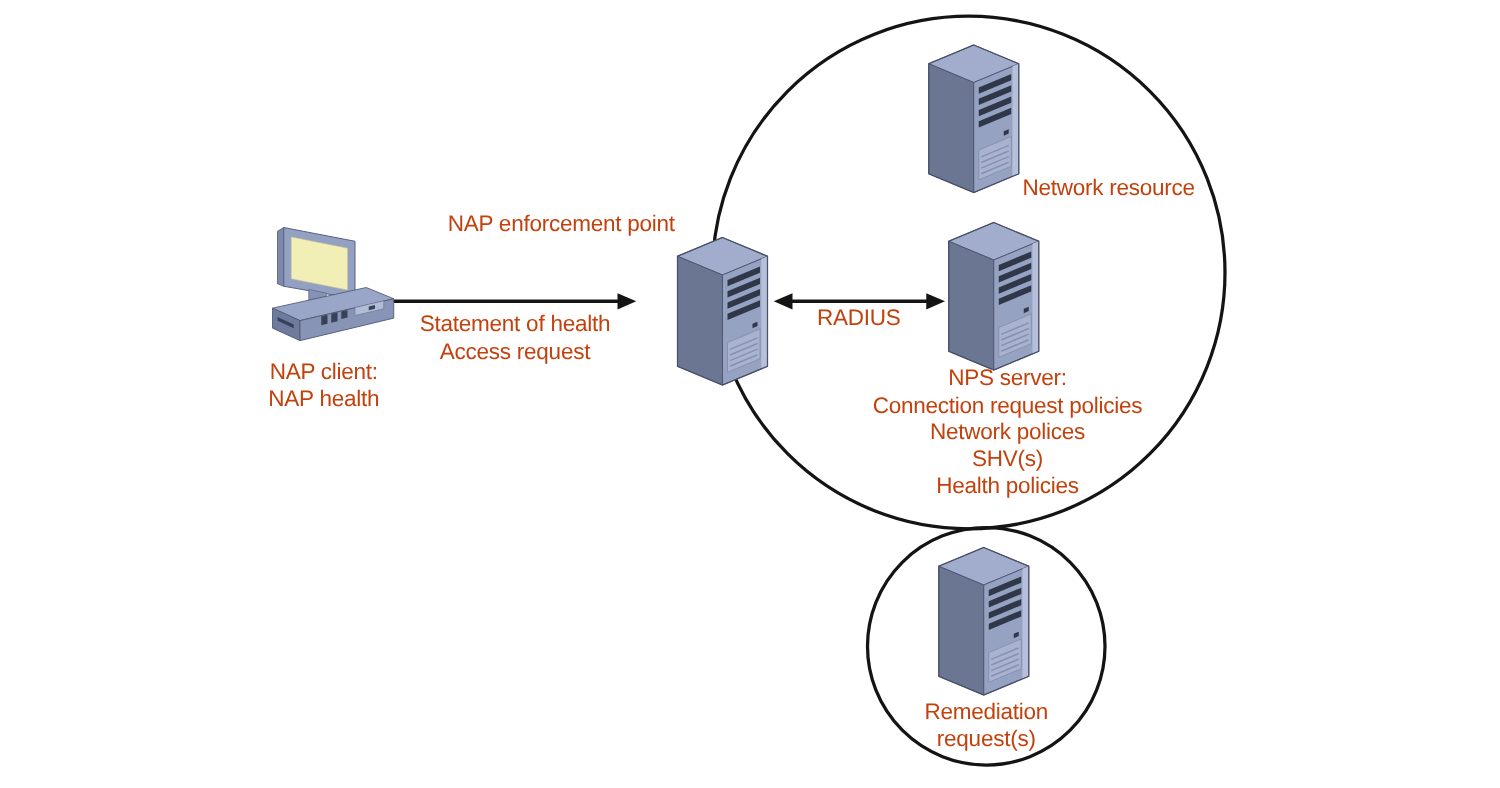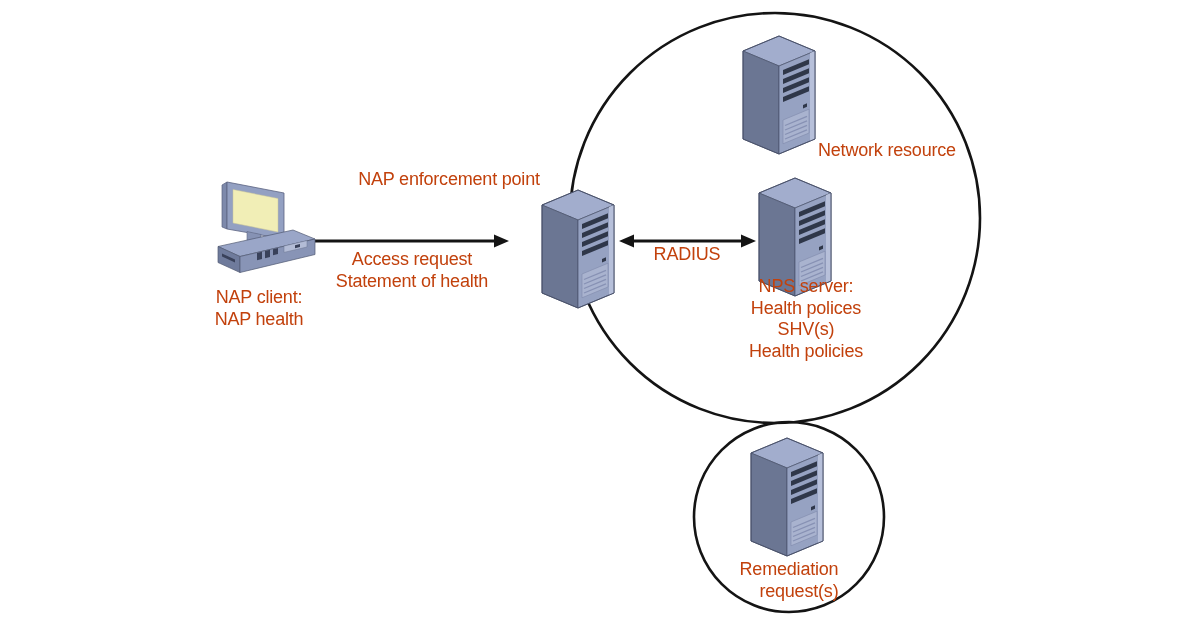--- a/index.html
+++ b/index.html
@@ -76,38 +76,39 @@
       <polygon points="265,251 270,249.8 270,257 265,258.2" fill="#39415a"></polygon>
       <polygon points="273,249.2 278,248 278,254 273,255.2" fill="#39415a"></polygon>
       <polygon points="284,246 307,240.6 307,247 284,252.4" fill="#b3bcd6" stroke="#6b7590" stroke-width="0.5"></polygon>
       <polygon points="295,245.2 300,244 300,247 295,248.2" fill="#39415a"></polygon>
     </g>
   </svg>
 
   <div class="lbl centered" style="left:449px;top:169px;">NAP enforcement point</div>
 
   <div class="lbl centered" style="left:412px;top:249px;">
+    <div>Statement of health</div>
     <div>Access request</div>
-    <div>Statement of health</div>
   </div>
 
   <div class="lbl centered" style="left:259px;top:287px;">
     <div>NAP client:</div>
     <div>NAP health</div>
   </div>
 
   <div class="lbl centered" style="left:687px;top:216px;margin-top:28px;">RADIUS</div>
 
   <div class="lbl" style="left:818px;top:140px;">Network resource</div>
 
-  <div class="lbl centered" style="left:806px;top:276px;">
+  <div class="lbl centered" style="left:806px;top:292px;">
     <div>NPS server:</div>
-    <div>Health polices</div>
+    <div>Connection request policies</div>
+    <div>Network polices</div>
     <div>SHV(s)</div>
     <div>Health policies</div>
   </div>
 
-  <div class="lbl centered" style="left:789px;top:559px;text-align:right;">
+  <div class="lbl centered" style="left:789px;top:559px;">
     <div>Remediation</div>
     <div>request(s)</div>
   </div>
 
 </div>
 
 </body></html>

